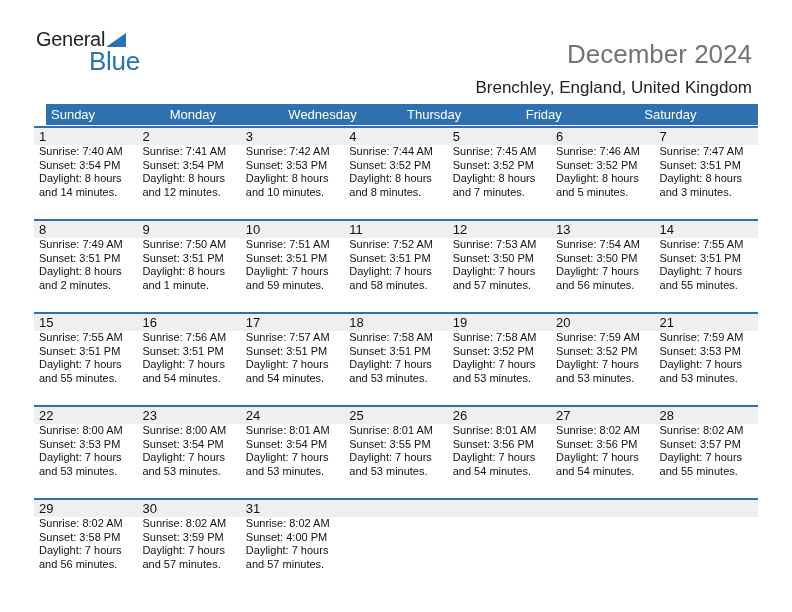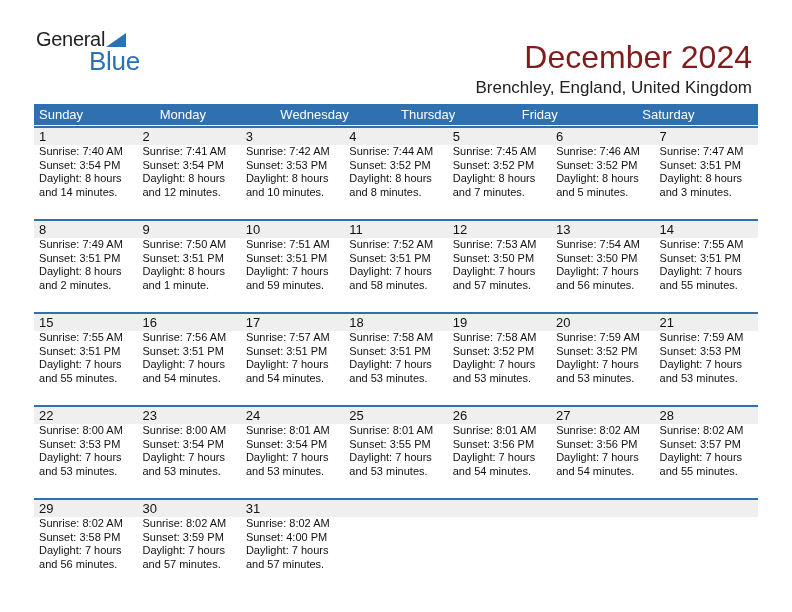--- a/index.html
+++ b/index.html
@@ -1,30 +1,30 @@
 <!DOCTYPE html>
 <html><head>
 <meta charset="utf-8">
 <style>
   html, body { margin: 0; padding: 0; background: #ffffff; }
   body { width: 792px; height: 612px; position: relative; font-family: "Liberation Sans", sans-serif; color: #111; overflow: hidden; }
   .logo { position: absolute; left: 36px; top: 28px; width: 100px; height: 40px; }
   .logo .general { position: absolute; left: 0; top: 0; font-size: 20px; color: #222; letter-spacing: -0.3px; }
   .logo .blue { position: absolute; left: 53px; top: 18px; font-size: 26px; color: #2a72b5; letter-spacing: -0.3px; }
   .logo .tri { position: absolute; left: 70px; top: 5px; width: 0; height: 0; border-bottom: 14px solid #2a72b5; border-left: 20px solid transparent; }
-  .title { position: absolute; right: 40px; top: 39px; font-size: 32px; color: #7f1d1d; text-align: right; }
+  .title { position: absolute; right: 40px; top: 39px; font-size: 26px; color: #737373; text-align: right; }
   .subtitle { position: absolute; right: 40px; top: 78px; font-size: 17px; color: #222; text-align: right; }
   .cal { position: absolute; left: 34px; top: 104px; width: 724px; }
-  .head { display: flex; background: #2e70b0; height: 21px; }
+  .head { display: flex; background: #2e70b0; height: 21px; margin-left: 12px; }
   .head div { flex: 1; color: #fff; font-size: 13px; line-height: 21px; padding-left: 5px; }
   .week { border-top: 2px solid #2e70b0; margin-top: 1px; }
   .week + .week { margin-top: 19px; }
   .strip { display: flex; background: #efefef; height: 17px; }
   .strip div { flex: 1; padding-left: 5px; font-size: 13px; line-height: 17px; }
-  .info { display: flex; justify-content: flex-end; }
+  .info { display: flex; }
   .info .cell { flex: 1; padding-left: 5px; font-size: 11px; line-height: 13.6px; color: #111; height: 55px; }
   .info .cell div { white-space: nowrap; }
 </style>
 </head>
 <body>
 
 <div class="logo">
   <span class="general">General</span>
   <span class="tri"></span>
   <span class="blue">Blue</span>

